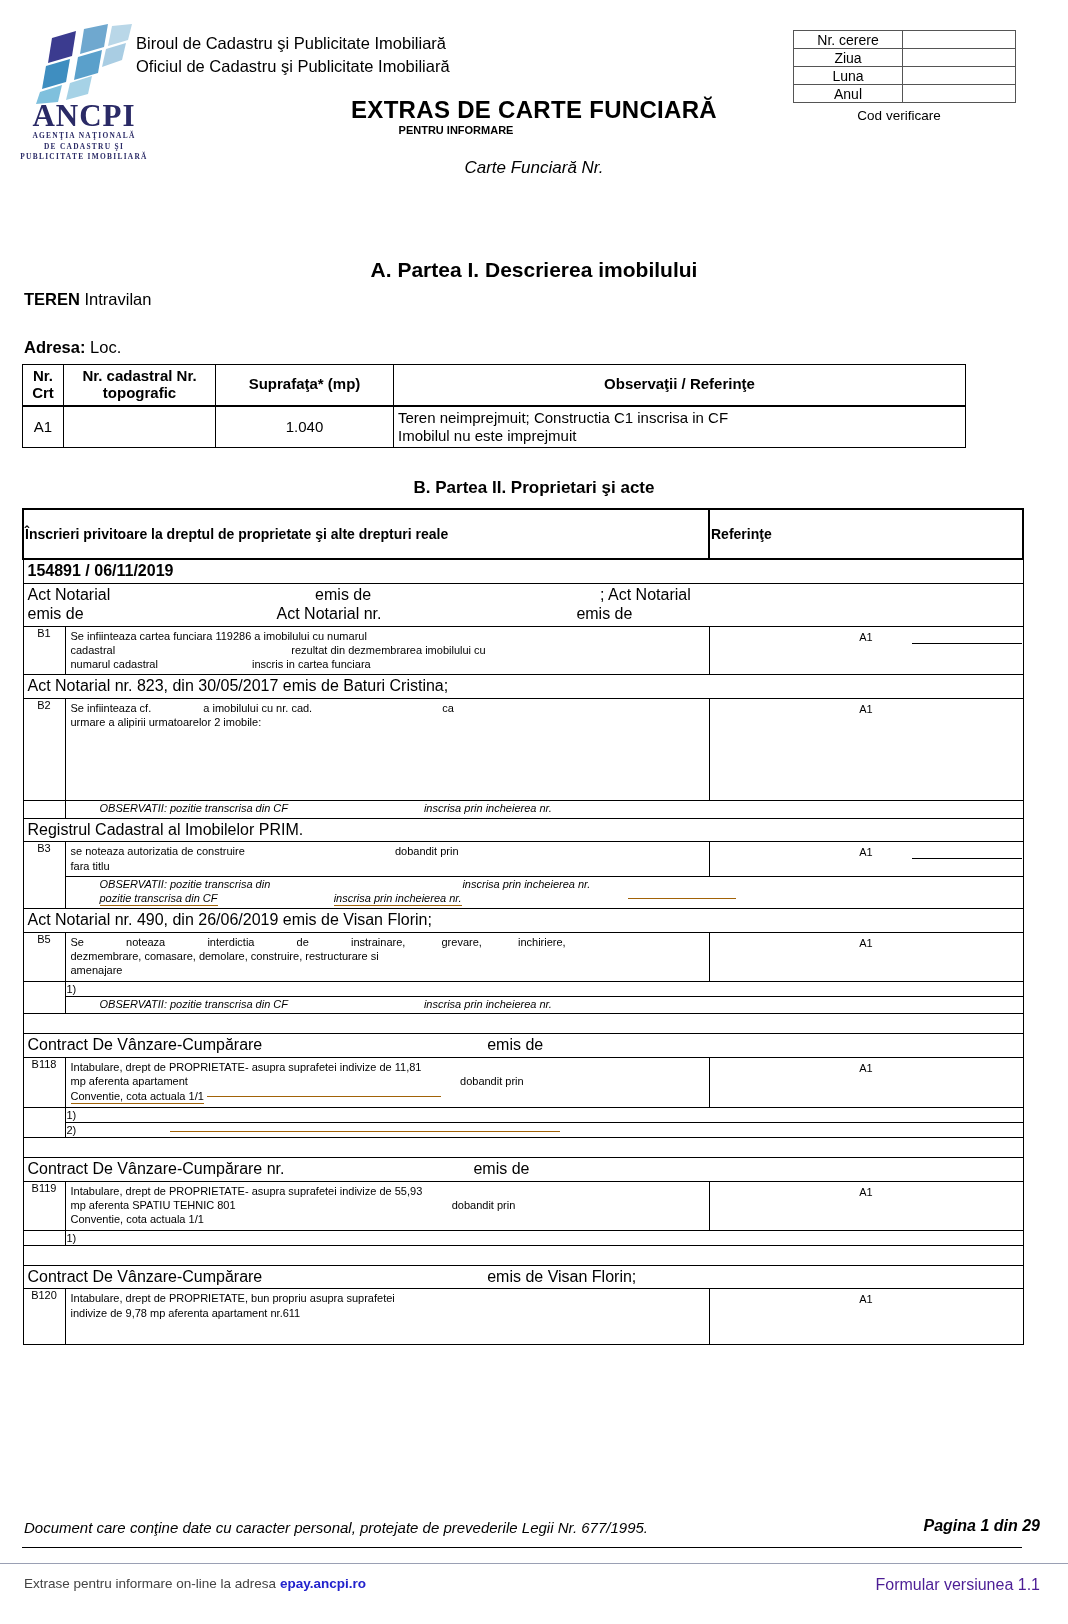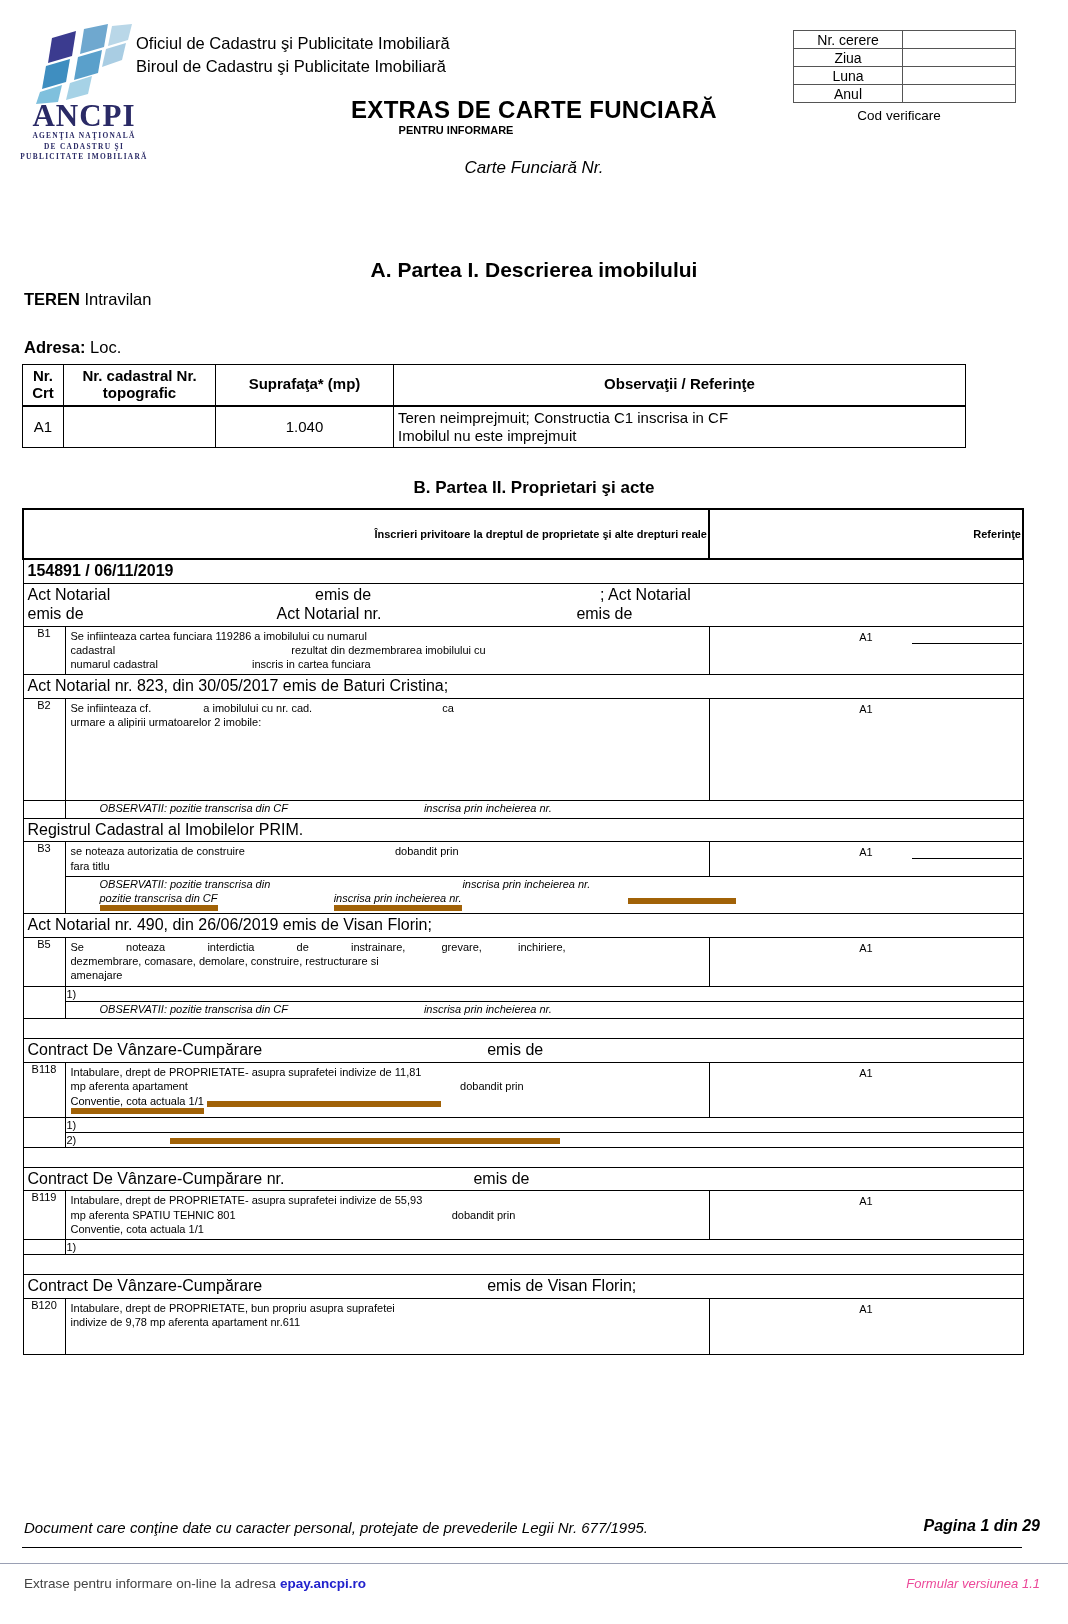--- a/index.html
+++ b/index.html
@@ -184,23 +184,23 @@
     border-collapse: collapse;
     table-layout: fixed;
   }
   .tableB td {
     border: 1px solid #000;
     font-size: 11px;
     vertical-align: top;
   }
   .bhead td {
     border: 2px solid #000;
-    text-align: right;
-    font-weight: bold;
-    font-size: 11px;
+    text-align: left;
+    font-weight: bold;
+    font-size: 14px;
     height: 46px;
     vertical-align: middle;
   }
   .col-b-left { width: 42px; }
   .col-b-mid  { width: 644px; }
   .col-b-ref  { width: 314px; }
 
   
   .act-row td {
     padding: 1px 4px 2px 4px;
@@ -233,21 +233,21 @@
     font-size: 15px;
     padding: 1px 5px 2px 34px;
     line-height: 1.25;
   }
   .obsnote.just { text-align: justify; }
   .blank-row td  { height: 19px; padding: 0; }
 
   
   .rule {
     display: inline-block;
-    border-bottom: 6px solid #a16207;
+    border-bottom: 1px solid #a16207;
     vertical-align: middle;
   }
   .ref-rule {
     display: block;
     border-bottom: 1px solid #000;
     margin: 0 0 0 auto;
     width: 110px;
   }
   .gap { display: inline-block; }
 
@@ -283,23 +283,22 @@
     font-size: 13.5px;
     color: #444;
   }
   .footer-note .lnk {
     color: #2222cc;
     font-weight: bold;
   }
   .footer-version {
     position: absolute;
     right: 28px; top: 1576px;
-    font-size: 13px;
-    color: #ec4899;
-    font-style: italic;
+    font-size: 16px;
+    color: #4c1d95;
   }
 </style>
 </head>
 <body>
 
 <div class="header">
 
   <div class="logo-wrap">
     <svg class="logo-mark" viewBox="0 0 110 80">
       <g>
@@ -315,22 +314,22 @@
     </svg>
     <div class="logo-text">
       <div class="logo-ancpi">ANCPI</div>
       <div class="logo-sub">AGENŢIA NAŢIONALĂ</div>
       <div class="logo-sub">DE  CADASTRU  ŞI</div>
       <div class="logo-sub">PUBLICITATE IMOBILIARĂ</div>
     </div>
   </div>
 
   <div class="office-block">
+    <div>Biroul de Cadastru şi Publicitate Imobiliară</div>
     <div>Oficiul de Cadastru şi Publicitate Imobiliară</div>
-    <div>Biroul de Cadastru şi Publicitate Imobiliară</div>
   </div>
 
   <table class="req-table">
     <tbody>
       <tr>
         <td class="req-label">Nr. cerere</td>
         <td class="req-value"></td>
       </tr>
       <tr>
         <td class="req-label">Ziua</td>

